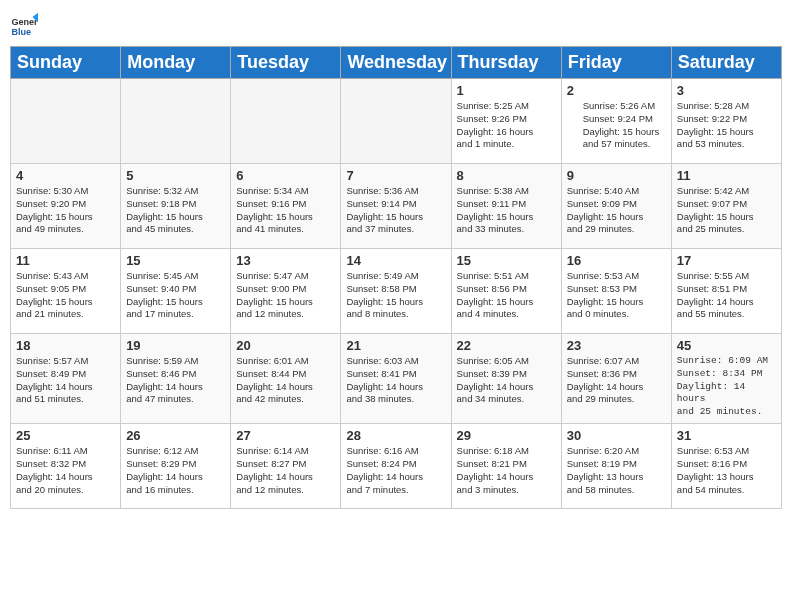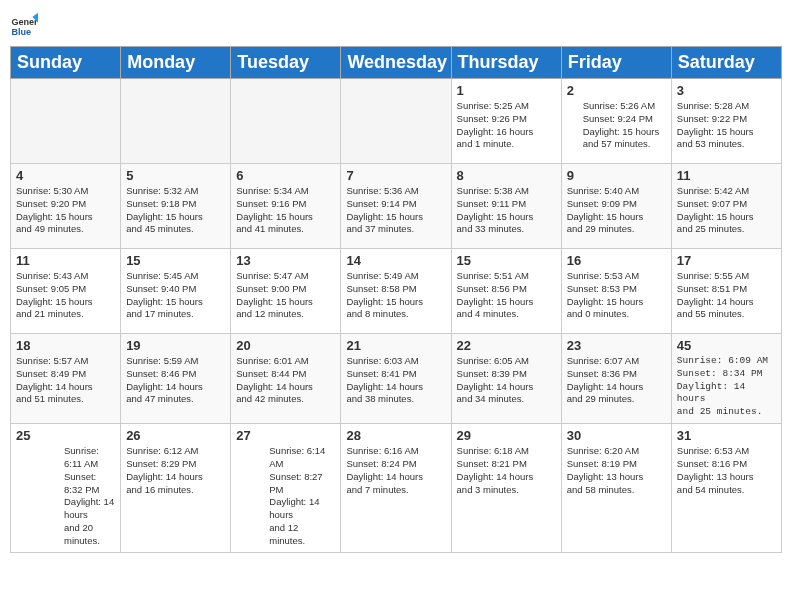--- a/index.html
+++ b/index.html
@@ -295,35 +295,35 @@
           <div class="day-num">45</div>
           <div class="day-info" style="white-space: pre-line; font-family: Liberation Mono, monospace;">Sunrise: 6:09 AM
 Sunset: 8:34 PM
 Daylight: 14 hours
 and 25 minutes.</div>
         </td>
       </tr>
       <tr>
         <td>
           <div class="day-num">25</div>
-          <div class="day-info" style="white-space: pre-line; margin-left: 48px;">Sunrise: 6:11 AM
+          <div class="day-info" style="white-space: pre-line;">Sunrise: 6:11 AM
 Sunset: 8:32 PM
 Daylight: 14 hours
 and 20 minutes.</div>
         </td>
         <td>
           <div class="day-num">26</div>
           <div class="day-info" style="white-space: pre-line;">Sunrise: 6:12 AM
 Sunset: 8:29 PM
 Daylight: 14 hours
 and 16 minutes.</div>
         </td>
         <td>
           <div class="day-num">27</div>
-          <div class="day-info" style="white-space: pre-line; margin-left: 33px;">Sunrise: 6:14 AM
+          <div class="day-info" style="white-space: pre-line;">Sunrise: 6:14 AM
 Sunset: 8:27 PM
 Daylight: 14 hours
 and 12 minutes.</div>
         </td>
         <td>
           <div class="day-num">28</div>
           <div class="day-info" style="white-space: pre-line;">Sunrise: 6:16 AM
 Sunset: 8:24 PM
 Daylight: 14 hours
 and 7 minutes.</div>

